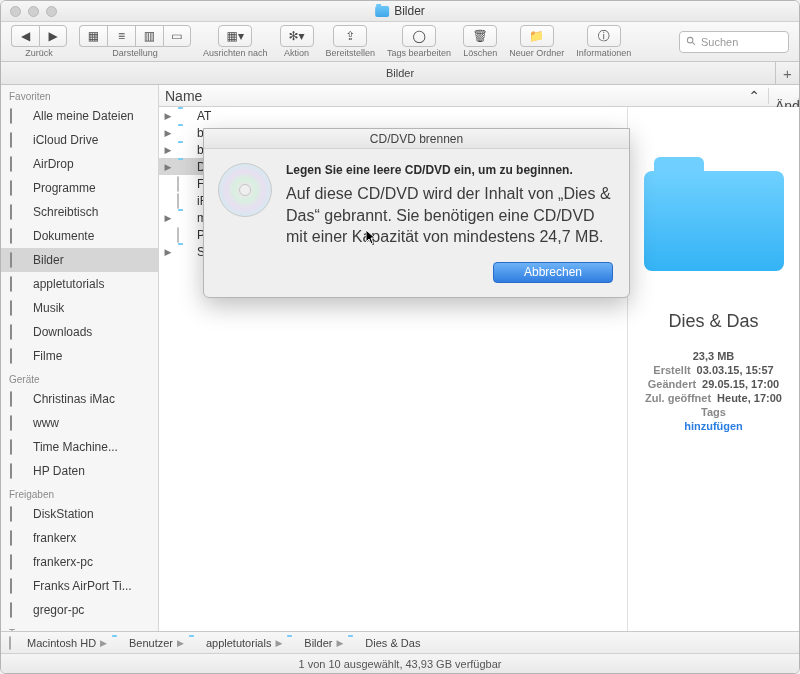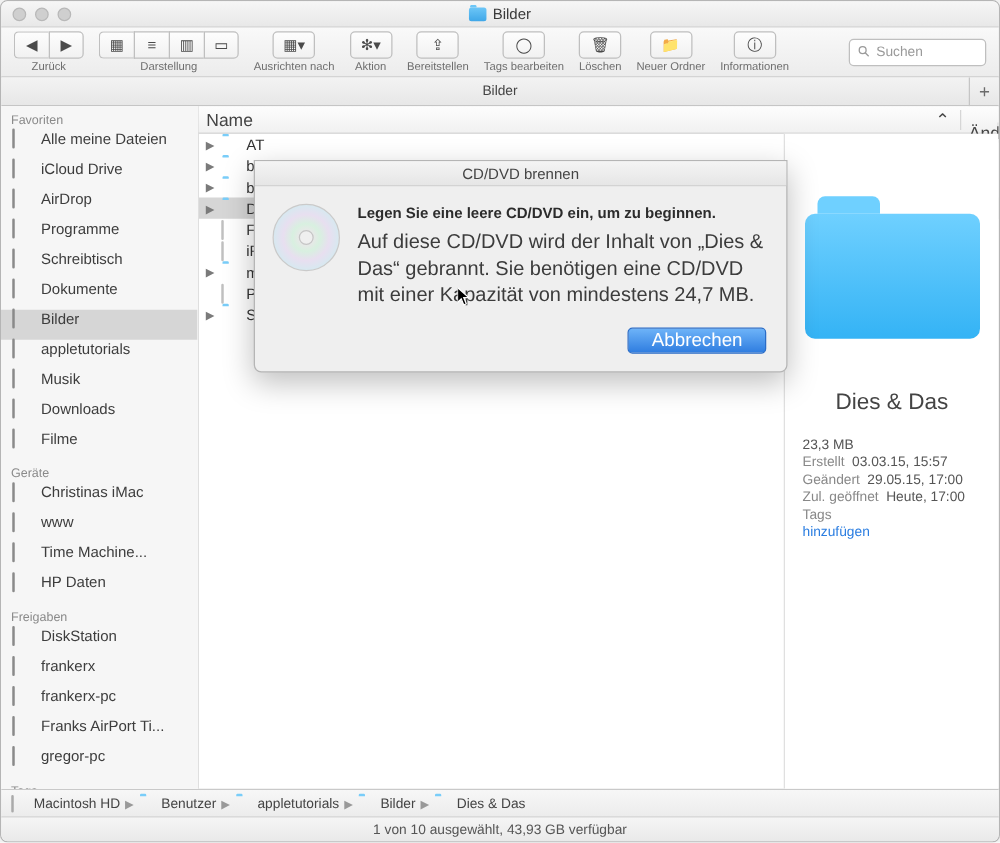--- a/index.html
+++ b/index.html
@@ -29,21 +29,21 @@
 .search svg { width:11px; height:11px; }
 
 .tabbar { height: 23px; background: linear-gradient(#f3f3f3,#e7e7e7); border-bottom: 1px solid #c5c5c5; display: flex; align-items: center; position: relative; }
 .tabbar .tab-title { position: absolute; left: 50%; transform: translateX(-50%); font-size: 11px; color: #444; }
 .tabbar .plus { position: absolute; right: 0; top: 0; width: 24px; height: 23px; display: flex; align-items: center; justify-content: center; border-left: 1px solid #c5c5c5; color: #6b6b6b; font-size: 15px; }
 
 .body { flex: 1; display: flex; overflow: hidden; }
 
 .sidebar { width: 158px; background: #f6f6f6; border-right: 1px solid #d5d5d5; overflow-y: auto; font-size: 12px; color: #3d3d3d; }
 .sb-head { font-size: 10px; color: #8a8a8a; padding: 6px 8px 2px; font-weight: 500; }
-.sb-item { height: 24px; display: flex; gap: 7px; padding: 0 9px; cursor: default; }
+.sb-item { height: 24px; display: flex; align-items: center; gap: 7px; padding: 0 9px; cursor: default; }
 .sb-item.selected { background: #d6d6d6; }
 .sb-item svg, .sb-item .ic { width: 16px; height: 14px; flex-shrink: 0; }
 .ic-square { width:15px; height:12px; border:1.5px solid #8a8a8a; border-radius:2px; }
 
 .main { flex: 1; display: flex; flex-direction: column; position: relative; }
 .cols { height: 22px; background: linear-gradient(#fdfdfd,#f1f1f1); border-bottom: 1px solid #d0d0d0; display: flex; align-items: center; font-size: 14px; color: #444; }
 .col-name { flex: 1; padding-left: 6px; display:flex; align-items:center; justify-content:space-between; padding-right:8px; border-right:1px solid #d6d6d6; }
 .col-date { width: 30px; padding-left: 6px; border-right:1px solid #d6d6d6;margin-top:20px; }
 
 .rows { flex: 1; overflow: hidden; font-size: 12px; color: #333; }
@@ -55,40 +55,40 @@
 .row.sel { background: #d6d6d6; }
 .fld { width:16px; height:12px; background: linear-gradient(#79cdf9,#45ace9); border-radius:2px; position:relative; }
 .fld::before { content:""; position:absolute; top:-2px; left:1px; width:5px; height:2px; background:#79cdf9; border-radius:1px 1px 0 0; }
 .imgic { width:14px; height:12px; background:#fff; border:1px solid #c0c0c0; border-radius:2px; }
 
 .preview { position: absolute; right: 0; top: 22px; bottom: 0; width: 172px; background: #fff; border-left: 1px solid #e0e0e0; display: flex; flex-direction: column; align-items: center; padding-top: 64px; font-size: 11px; color: #555; }
 .bigfolder { width: 140px; height: 100px; background: linear-gradient(#6fd0ff,#34b3f5); border-radius: 8px; position: relative; margin-bottom: 40px; }
 .bigfolder::before { content:""; position:absolute; top:-14px; left:10px; width:50px; height:14px; background:#6fd0ff; border-radius:6px 6px 0 0; }
 .preview h3 { font-size: 18px; color:#444; font-weight:400; margin-bottom: 18px; }
 .meta { font-size: 11px; text-align: right; width: 100%; padding: 0 14px; }
-.meta .mrow { display:flex; justify-content:flex-start; gap:6px; margin-bottom: 2px; }
+.meta .mrow { display:flex; justify-content:center; gap:6px; margin-bottom: 2px; font-weight: bold; }
 .meta .mlabel { color:#888; }
 .meta .link { color:#2a7de1; }
 
 .pathbar { height: 22px; background: linear-gradient(#f7f7f7,#ececec); border-top: 1px solid #c9c9c9; display: flex; align-items: center; gap: 4px; padding: 0 8px; font-size: 11px; color: #444; }
 .pathbar .sep { color:#999; font-size:9px; }
 .pathbar .pic { width:14px; height:11px; }
 .hdic { width:13px; height:11px; background:linear-gradient(#e2e2e2,#c9c9c9); border:1px solid #aaa; border-radius:2px; }
 
 .status { height: 20px; background: linear-gradient(#f5f5f5,#e9e9e9); border-top: 1px solid #cfcfcf; display:flex; align-items:center; justify-content:center; font-size:11px; color:#555; }
 
 .dialog { position: absolute; top: 128px; left: 203px; width: 427px; background: #efefef; border: 1px solid #b5b5b5; border-radius: 0 0 6px 6px; box-shadow: 0 8px 24px rgba(0,0,0,0.25); font-size: 12px; }
 .dialog .dtitle { height: 20px; background: linear-gradient(#f4f4f4,#e6e6e6); border-bottom: 1px solid #d3d3d3; display:flex; align-items:center; justify-content:center; font-size:12px; color:#444; }
 .dialog .dbody { padding: 14px 16px 14px 14px; display:flex; gap: 14px; }
 .cd { width: 54px; height: 54px; border-radius: 50%; background: radial-gradient(circle, #fff 0%, #fff 14%, #e8e8e8 15%, #d8f0e0 30%, #e8dff0 50%, #d8e8f0 70%, #e5e5e5 100%); border:1px solid #cacaca; flex-shrink:0; position:relative; }
 .cd::after { content:""; position:absolute; top:50%; left:50%; width:10px; height:10px; background:#efefef; border:1px solid #c5c5c5; border-radius:50%; transform:translate(-50%,-50%); }
 .dialog h4 { font-size: 12px; font-weight: 600; color:#2c2c2c; margin-bottom: 6px; }
 .dialog p { font-size: 16px; color:#3c3c3c; line-height: 1.35; }
 .dialog .dbtns { display:flex; justify-content:flex-end; padding: 0 16px 14px; }
-.dbtn { height: 21px; padding: 0 18px; background: linear-gradient(#6db3f8,#2f7de0); border:1px solid #2a6cc7; border-radius:4px; color:#fff; font-size:15px; display:flex; align-items:center; }
+.dbtn { height: 21px; padding: 0 30px; background: linear-gradient(#6db3f8,#2f7de0); border:1px solid #2a6cc7; border-radius:4px; color:#fff; font-size:12px; display:flex; align-items:center; }
 
 .cursor { position:absolute; top:230px; left:366px; width:12px; height:16px; }
 </style>
 </head>
 <body>
 
 <div class="window">
 
   <div class="titlebar">
     <div class="traffic">

